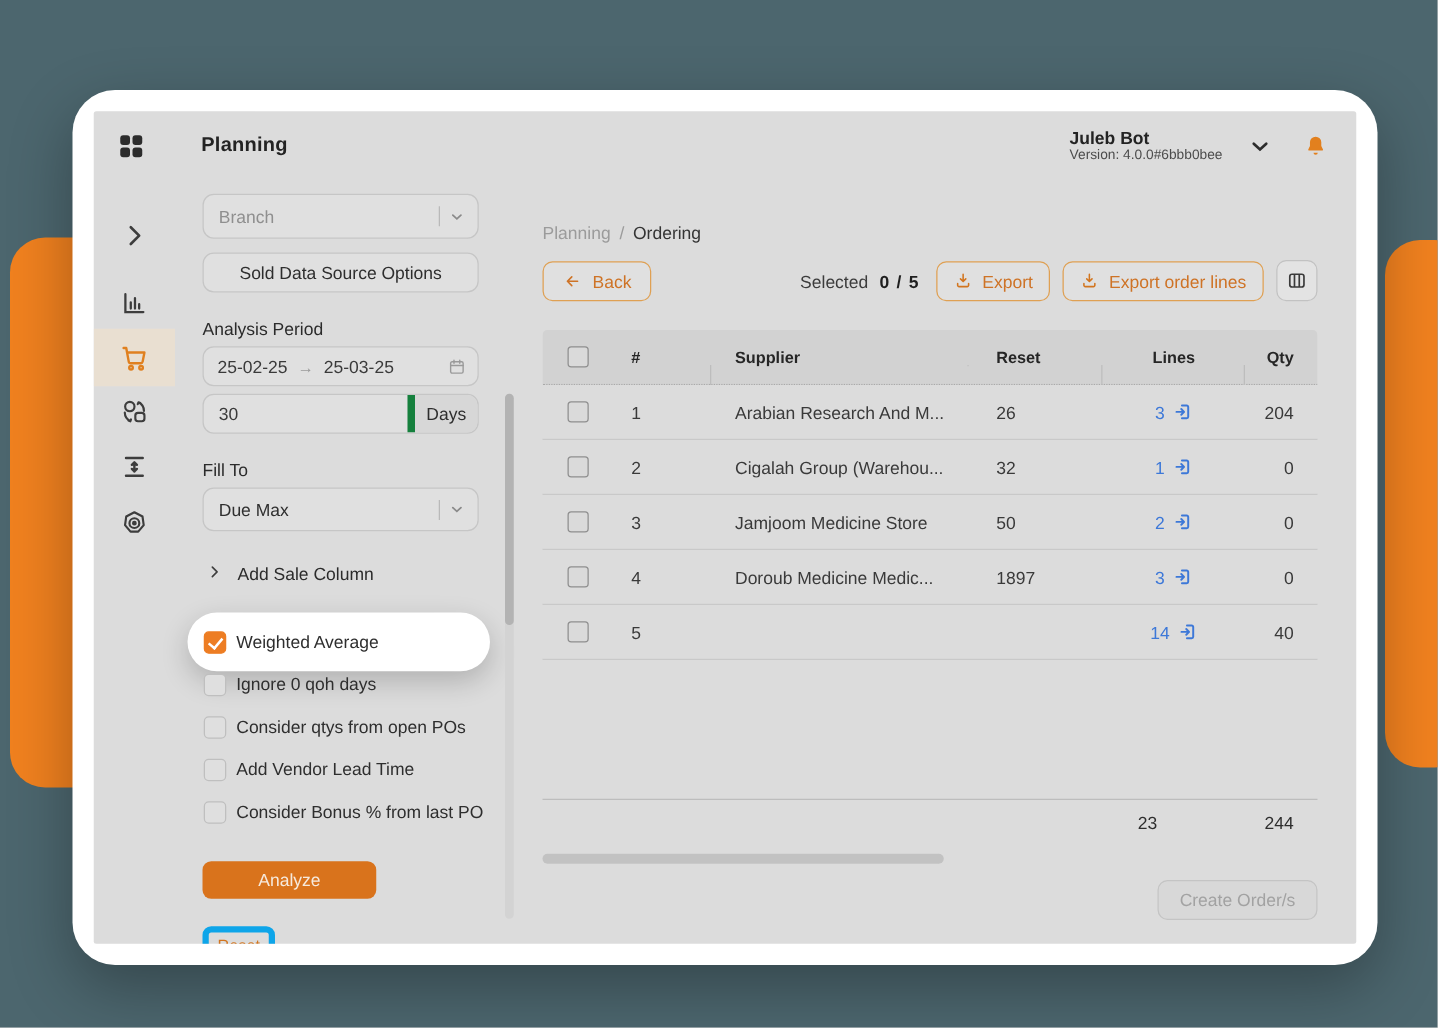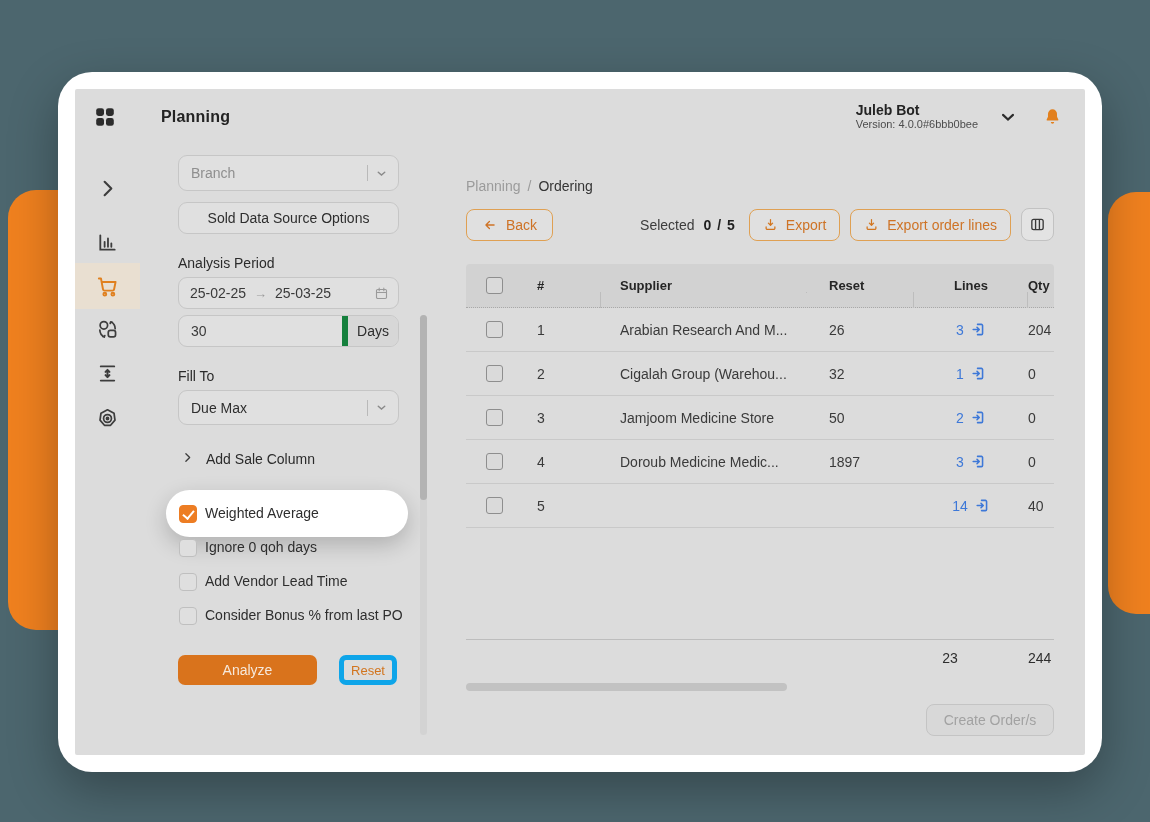--- a/index.html
+++ b/index.html
@@ -23,21 +23,21 @@
   .grid-icon { width:24px; height:24px; color:#2c2c2c; cursor:pointer; }
   .app-title { font-size:16px; font-weight:700; color:#232323; margin-left:44px; letter-spacing:.2px; }
   .header-right { margin-left:auto; display:flex; align-items:center; }
   .user-block { text-align:left; }
   .user-name { font-size:14px; font-weight:700; color:#232323; line-height:15px; }
   .user-version { font-size:11px; color:#4c4c4c; line-height:13px; }
   .hdr-chevron { margin-left:20px; color:#2c2c2c; cursor:pointer; display:flex; }
   .bell { margin-left:26px; cursor:pointer; display:flex; }
 
   
-  .app-body { flex:1; display:flex; min-height:0;gap:16px; }
+  .app-body { flex:1; display:flex; min-height:0; }
 
   
   .rail { width:65px; flex:0 0 65px; display:flex; flex-direction:column; align-items:center; }
   .rail-btn { width:100%; display:flex; justify-content:center; align-items:center; color:#3d3d3d; cursor:pointer; }
   .rail-btn svg { width:23px; height:23px; }
   .rb-collapse { margin-top:32px; }
   .rb-analytics { margin-top:31px; }
   .rb-cart { margin-top:9px; height:46px; background:#E9DFD1; color:#E0801F; }
   .rb-sync { margin-top:9px; }
   .rb-stock { margin-top:21px; }
@@ -79,21 +79,21 @@
   .check-label { line-height:19px; }
   .cb { flex:0 0 18px; width:18px; height:18px; border:1.5px solid #BFBFBF; border-radius:4px;
         background:#DFDFDF; position:relative; }
   .cb.checked { background:#ED7D23; border-color:#ED7D23; }
   .cb.checked::after { content:""; position:absolute; left:5px; top:2px; width:5px; height:9px;
         border:solid #fff; border-width:0 2px 2px 0; transform:rotate(40deg); }
   .check-row.spotlight { background:#ffffff; border-radius:26px; width:242px; margin-left:10px;
         padding:14px 12px 14px 13px; box-shadow:0 8px 22px rgba(0,0,0,.20); margin-bottom:1px; }
   .check-row.spotlight .cb { background:#ED7D23; }
 
-  .filter-actions { margin:30px 0 0 22px; display:flex; gap:22px; }
+  .filter-actions { margin:30px 0 0 22px; display:flex; gap:22px;flex-direction:column; }
   .btn-analyze { width:139px; height:30px; background:#D9731C; border:none; border-radius:7px;
         color:#F6E9DC; font-size:14px; cursor:pointer; font-family:inherit; }
   .btn-reset { width:58px; height:30px; background:transparent; border:5px solid #0ea5e9; border-radius:7px;
         color:#D2751F; font-size:13px; cursor:pointer; font-family:inherit; }
 
   
   .v-scroll { position:absolute; right:4px; top:170px; width:7px; height:420px; border-radius:4px; background:#D3D3D3; }
   .v-thumb { width:7px; height:185px; border-radius:4px; background:#B3B3B3; cursor:pointer; }
 
   
@@ -284,20 +284,24 @@
   <label class="check-row spotlight">
     <span class="cb checked"></span>
     <span class="check-label">Weighted Average</span>
   </label>
 
   <label class="check-row">
     <span class="cb"></span>
     <span class="check-label">Ignore 0 qoh days</span>
   </label>
 
+  <label class="check-row">
+    <span class="cb"></span>
+    <span class="check-label">Consider qtys from open POs</span>
+  </label>
 
   <label class="check-row">
     <span class="cb"></span>
     <span class="check-label">Add Vendor Lead Time</span>
   </label>
 
   <label class="check-row">
     <span class="cb"></span>
     <span class="check-label">Consider Bonus % from last PO</span>
   </label>

